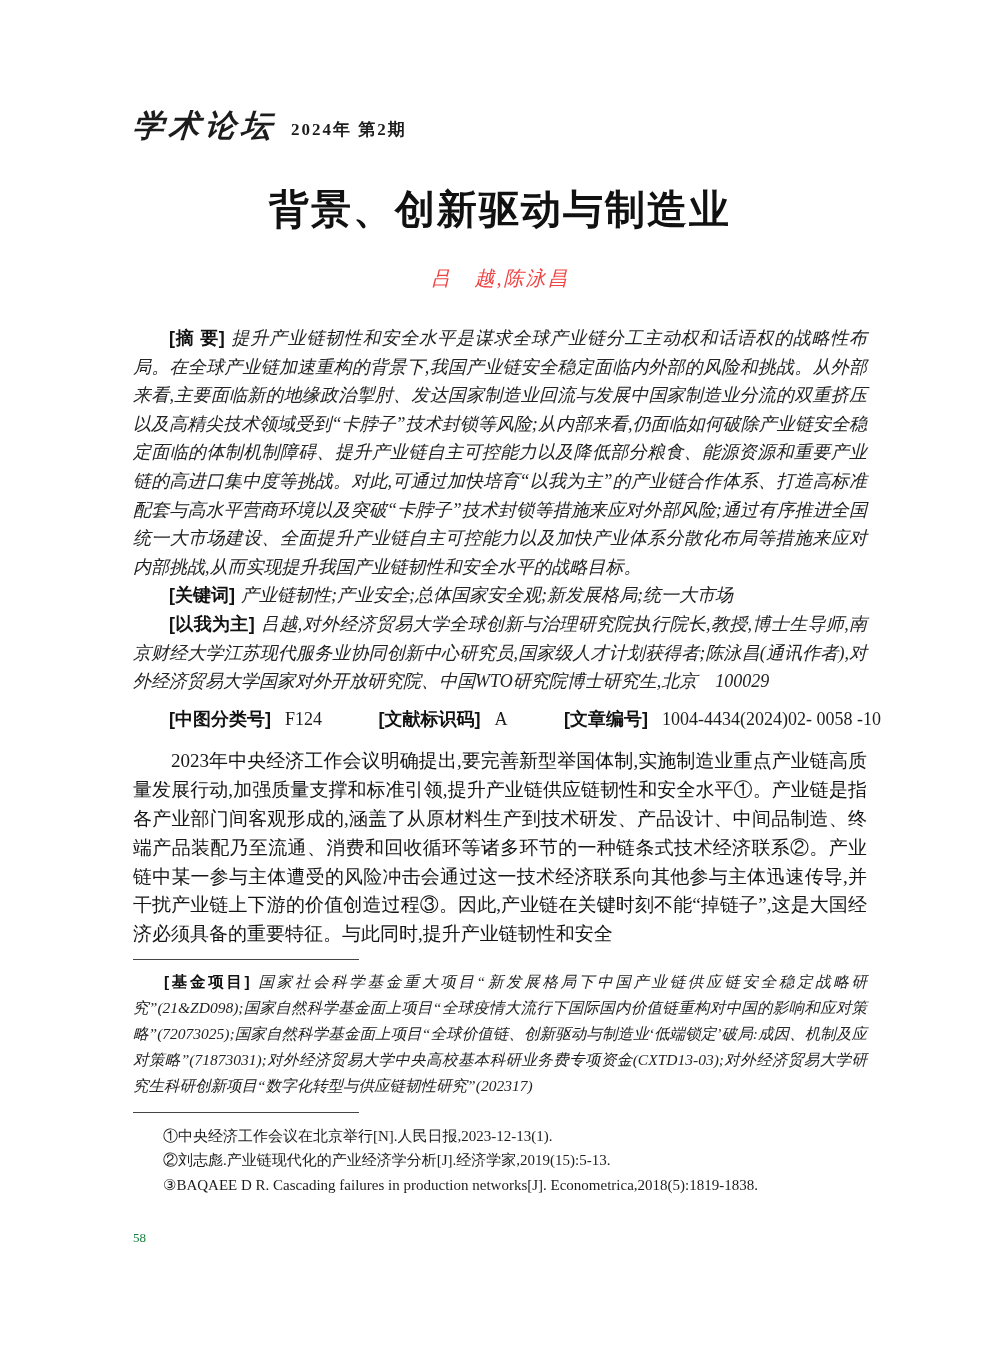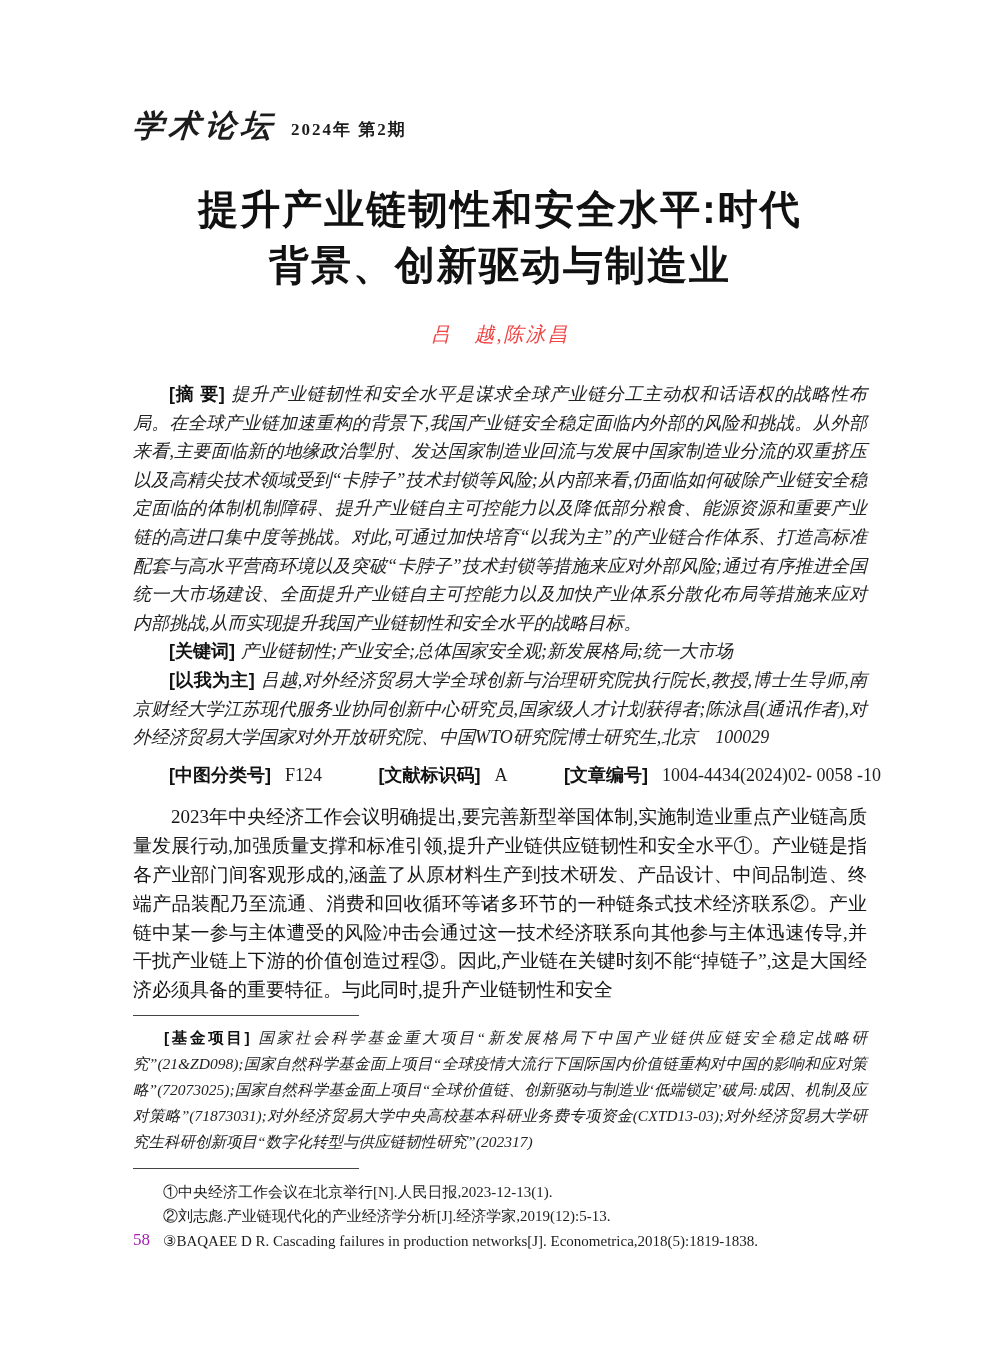--- a/index.html
+++ b/index.html
@@ -42,35 +42,34 @@
   
   .rule{border:none;border-top:1.6px solid #444;width:226px;margin:10px 0 9px 0;}
   .rule2{border:none;border-top:1.6px solid #444;width:226px;margin:13px 0 11px 0;}
   
   .funding{margin:0;font-size:15.5px;line-height:26px;text-align:justify;text-indent:2em;font-style:italic;color:#222;}
   .funding .label{font-size:15.5px;}
   
   .footnotes{margin-top:3px;}
   .footnotes p{margin:0;font-size:15px;line-height:24.5px;text-indent:2em;font-style:normal;color:#1c1c1c;}
   
-  .pagenum{position:absolute;left:133px;top:1230px;font-size:17px;color:#a21caf;}
+  .pagenum{position:absolute;left:133px;top:1230px;font-size:13px;color:#15803d;}
 </style>
 </head>
 <body>
 
 <div class="page">
   <div class="content">
 
     <div class="jheader">
       <span class="jlogo">学术论坛</span>
       <span class="jissue">2024年 第2期</span>
     </div>
 
     <div class="title">
-      <div>提升产业链韧性和安全水平:时代</div>
       <div>背景、创新驱动与制造业</div>
     </div>
 
     <div class="authors">吕　越,陈泳昌</div>
 
     <div class="frontmatter">
       <p><span class="label">[摘 要]</span><span>提升产业链韧性和安全水平是谋求全球产业链分工主动权和话语权的战略性布局。在全球产业链加速重构的背景下,我国产业链安全稳定面临内外部的风险和挑战。从外部来看,主要面临新的地缘政治掣肘、发达国家制造业回流与发展中国家制造业分流的双重挤压以及高精尖技术领域受到“卡脖子”技术封锁等风险;从内部来看,仍面临如何破除产业链安全稳定面临的体制机制障碍、提升产业链自主可控能力以及降低部分粮食、能源资源和重要产业链的高进口集中度等挑战。对此,可通过加快培育“以我为主”的产业链合作体系、打造高标准配套与高水平营商环境以及突破“卡脖子”技术封锁等措施来应对外部风险;通过有序推进全国统一大市场建设、全面提升产业链自主可控能力以及加快产业体系分散化布局等措施来应对内部挑战,从而实现提升我国产业链韧性和安全水平的战略目标。</span></p>
       <p><span class="label">[关键词]</span><span>产业链韧性;产业安全;总体国家安全观;新发展格局;统一大市场</span></p>
       <p><span class="label">[以我为主]</span><span>吕越,对外经济贸易大学全球创新与治理研究院执行院长,教授,博士生导师,南京财经大学江苏现代服务业协同创新中心研究员,国家级人才计划获得者;陈泳昌(通讯作者),对外经济贸易大学国家对外开放研究院、中国WTO研究院博士研究生,北京　100029</span></p>
     </div>
@@ -84,20 +83,20 @@
     <p class="bodytext">2023年中央经济工作会议明确提出,要完善新型举国体制,实施制造业重点产业链高质量发展行动,加强质量支撑和标准引领,提升产业链供应链韧性和安全水平①。产业链是指各产业部门间客观形成的,涵盖了从原材料生产到技术研发、产品设计、中间品制造、终端产品装配乃至流通、消费和回收循环等诸多环节的一种链条式技术经济联系②。产业链中某一参与主体遭受的风险冲击会通过这一技术经济联系向其他参与主体迅速传导,并干扰产业链上下游的价值创造过程③。因此,产业链在关键时刻不能“掉链子”,这是大国经济必须具备的重要特征。与此同时,提升产业链韧性和安全</p>
 
     <hr class="rule">
 
     <p class="funding"><span class="label">[基金项目]</span><span>国家社会科学基金重大项目“新发展格局下中国产业链供应链安全稳定战略研究”(21&amp;ZD098);国家自然科学基金面上项目“全球疫情大流行下国际国内价值链重构对中国的影响和应对策略”(72073025);国家自然科学基金面上项目“全球价值链、创新驱动与制造业‘低端锁定’破局:成因、机制及应对策略”(71873031);对外经济贸易大学中央高校基本科研业务费专项资金(CXTD13-03);对外经济贸易大学研究生科研创新项目“数字化转型与供应链韧性研究”(202317)</span></p>
 
     <hr class="rule2">
 
     <div class="footnotes">
       <p>①中央经济工作会议在北京举行[N].人民日报,2023-12-13(1).</p>
-      <p>②刘志彪.产业链现代化的产业经济学分析[J].经济学家,2019(12):5-13.</p>
+      <p>②刘志彪.产业链现代化的产业经济学分析[J].经济学家,2019(15):5-13.</p>
       <p>③BAQAEE D R. Cascading failures in production networks[J]. Econometrica,2018(5):1819-1838.</p>
     </div>
 
   </div>
 
   <div class="pagenum">58</div>
 </div>
 
 </body></html>

